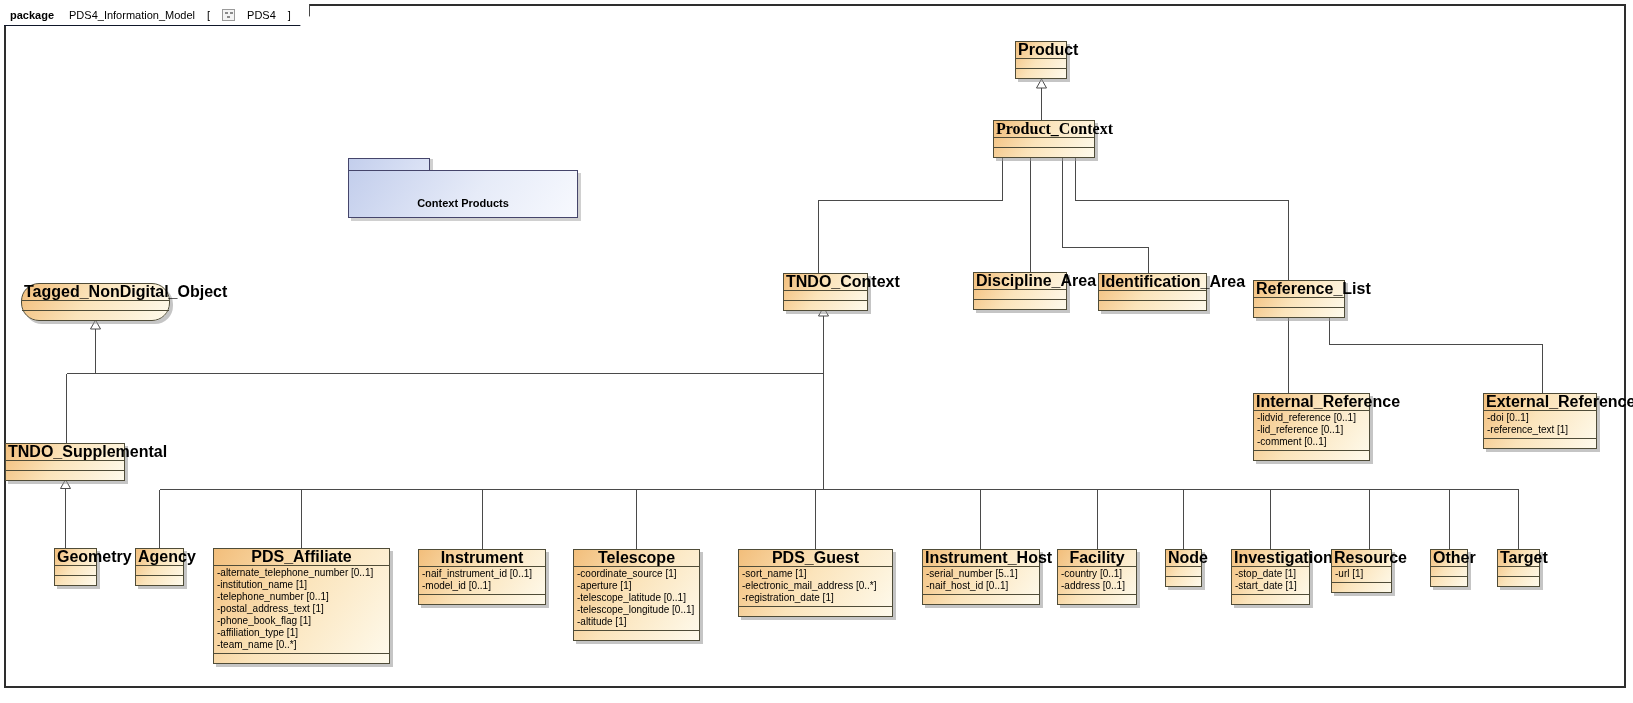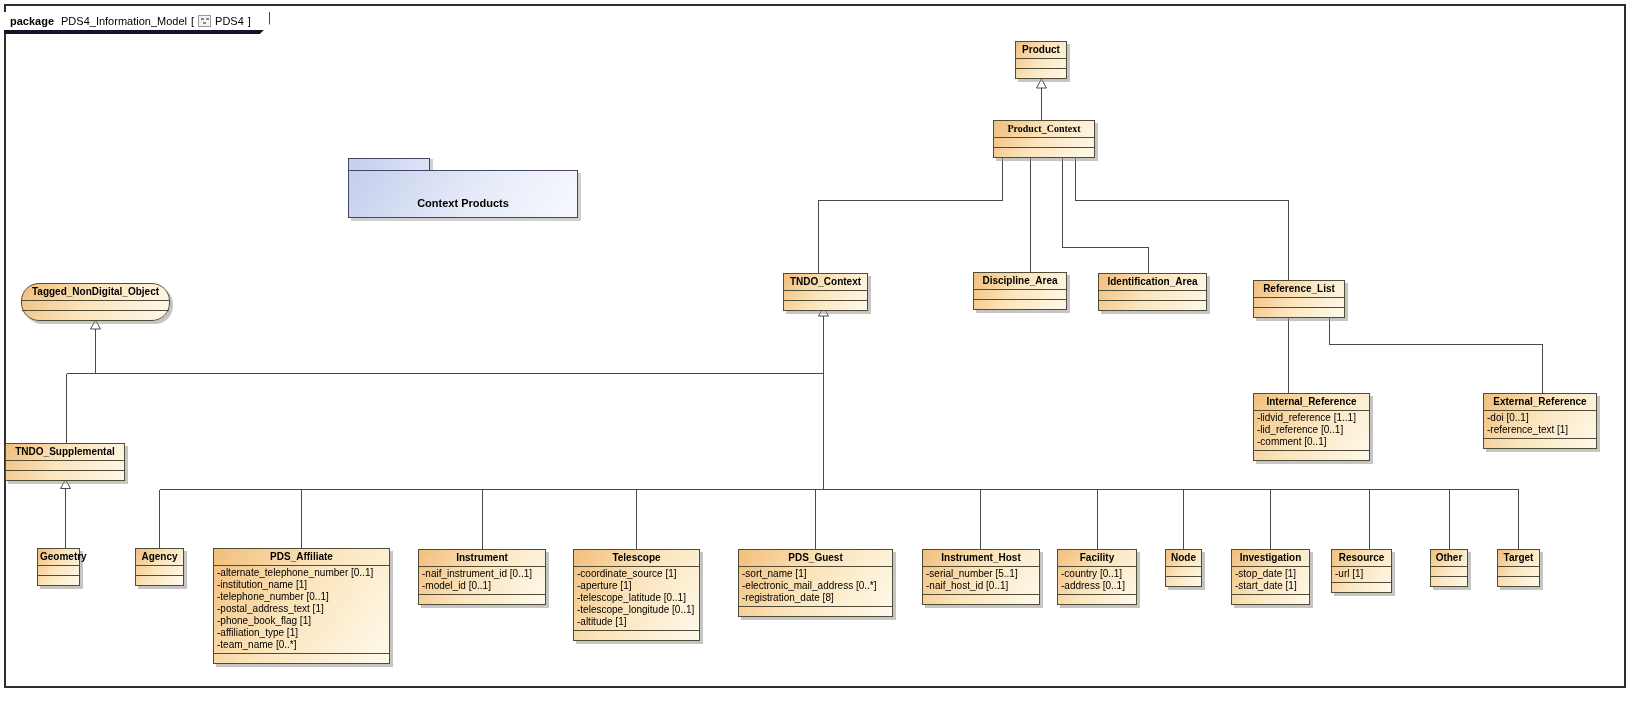--- a/index.html
+++ b/index.html
@@ -8,42 +8,42 @@
     font-family:"Liberation Sans", sans-serif;
     --cls-border:#4f4c38;
     --line:#4a4a4a;
   }
   
   .frame{
     position:absolute;left:4px;top:4px;width:1622px;height:684px;
     border:2px solid #2e2e2e;background:#ffffff;box-sizing:border-box;
   }
   .frame-tab{
-    position:absolute;left:4px;top:12px;height:22px;padding:0 18px 0 6px;
-    background:#ffffff;border-right:1px solid #2e2e2e;border-bottom:4px solid #0f172a;
-    display:flex;align-items:center;gap:4px;font-size:11px;color:#000;
+    position:absolute;left:4px;top:4px;height:22px;padding:0 18px 0 6px;
+    background:#ffffff;border-right:1px solid #2e2e2e;border-bottom:1px solid #0f172a;
+    display:flex;align-items:center;gap:12px;font-size:11px;color:#000;
     clip-path:polygon(0 0,100% 0,100% 55%,calc(100% - 10px) 100%,0 100%);
     box-sizing:border-box;z-index:30;
   }
   .frame-tab b{font-weight:bold;margin-right:3px;}
   .diagram-icon{
     width:13px;height:12px;border:1px solid #9a9a9a;background:#f4f4f4;
     display:inline-block;position:relative;box-sizing:border-box;
   }
   .diagram-icon:before{content:"";position:absolute;left:2px;top:2px;width:3px;height:2px;background:#8a8a8a;box-shadow:5px 0 0 #8a8a8a,2px 4px 0 #8a8a8a;}
   
   .uml-class{
     position:absolute;box-sizing:border-box;
     border:1px solid var(--cls-border);
     background:linear-gradient(125deg,#f2be7b 0%,#fbe4bb 45%,#fefaec 100%);
     box-shadow:3px 3px 0 rgba(150,150,150,0.55);
     z-index:10;
   }
   .cls-title{
-    font-size:10px;font-weight:bold;color:#000;text-align:center;
+    font-size:16px;font-weight:bold;color:#000;text-align:center;
     line-height:16px;height:16px;white-space:nowrap;padding:0 2px;
   }
   .cls-attrs{
     border-top:1px solid var(--cls-border);padding:1px 3px 2px 3px;
   }
   .cls-attrs .attr{
     font-size:10px;color:#000;line-height:12px;white-space:nowrap;
   }
   .cls-empty{border-top:1px solid var(--cls-border);height:9px;}
   
@@ -158,21 +158,21 @@
 
 <div class="uml-class" style="left:1253px;top:280px;width:92px;">
   <div class="cls-title">Reference_List</div>
   <div class="cls-empty"></div>
   <div class="cls-empty"></div>
 </div>
 
 <div class="uml-class" style="left:1253px;top:393px;width:117px;">
   <div class="cls-title">Internal_Reference</div>
   <div class="cls-attrs">
-      <div class="attr">-lidvid_reference [1..1]</div>
+      <div class="attr">-lidvid_reference [0..1]</div>
       <div class="attr">-lid_reference [0..1]</div>
       <div class="attr">-comment [0..1]</div>
     </div>
   <div class="cls-empty"></div>
 </div>
 
 <div class="uml-class" style="left:1483px;top:393px;width:114px;">
   <div class="cls-title">External_Reference</div>
   <div class="cls-attrs">
       <div class="attr">-doi [0..1]</div>
@@ -186,21 +186,21 @@
   <div class="cls-empty"></div>
   <div class="cls-empty"></div>
 </div>
 
 <div class="uml-class" style="left:5px;top:443px;width:120px;">
   <div class="cls-title">TNDO_Supplemental</div>
   <div class="cls-empty"></div>
   <div class="cls-empty"></div>
 </div>
 
-<div class="uml-class" style="left:37px;top:548px;width:43px;">
+<div class="uml-class" style="left:54px;top:548px;width:43px;">
   <div class="cls-title">Geometry</div>
   <div class="cls-empty"></div>
   <div class="cls-empty"></div>
 </div>
 
 <div class="uml-class" style="left:135px;top:548px;width:49px;">
   <div class="cls-title">Agency</div>
   <div class="cls-empty"></div>
   <div class="cls-empty"></div>
 </div>
@@ -238,21 +238,21 @@
       <div class="attr">-altitude [1]</div>
     </div>
   <div class="cls-empty"></div>
 </div>
 
 <div class="uml-class" style="left:738px;top:549px;width:155px;">
   <div class="cls-title">PDS_Guest</div>
   <div class="cls-attrs">
       <div class="attr">-sort_name [1]</div>
       <div class="attr">-electronic_mail_address [0..*]</div>
-      <div class="attr">-registration_date [8]</div>
+      <div class="attr">-registration_date [1]</div>
     </div>
   <div class="cls-empty"></div>
 </div>
 
 <div class="uml-class" style="left:922px;top:549px;width:118px;">
   <div class="cls-title">Instrument_Host</div>
   <div class="cls-attrs">
       <div class="attr">-serial_number [5..1]</div>
       <div class="attr">-naif_host_id [0..1]</div>
     </div>

